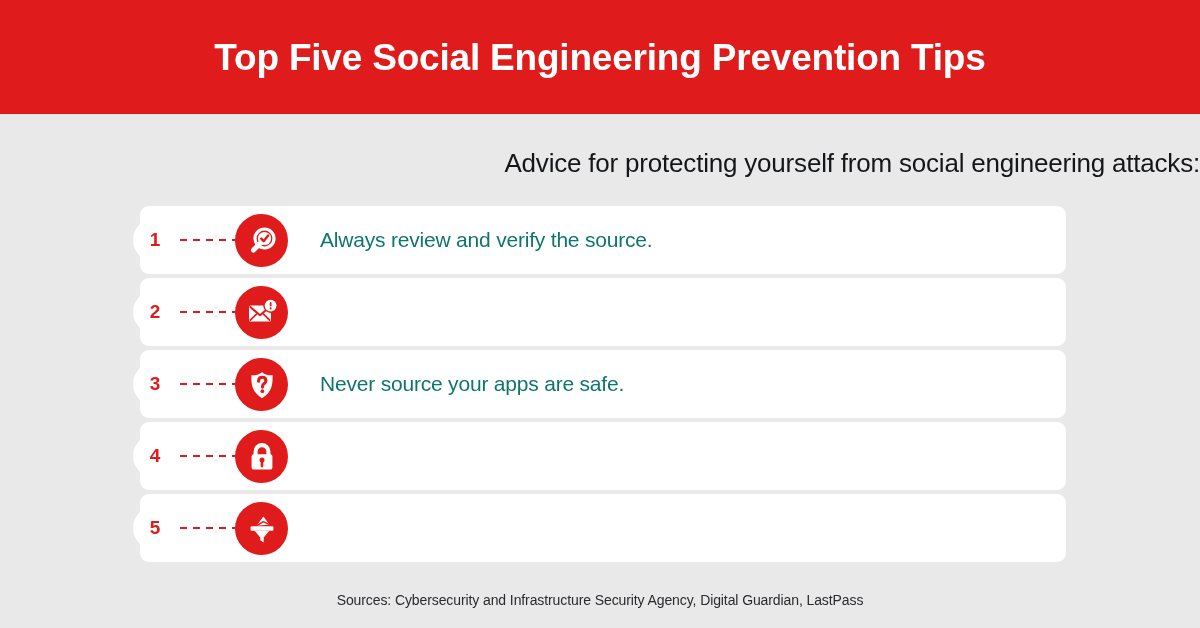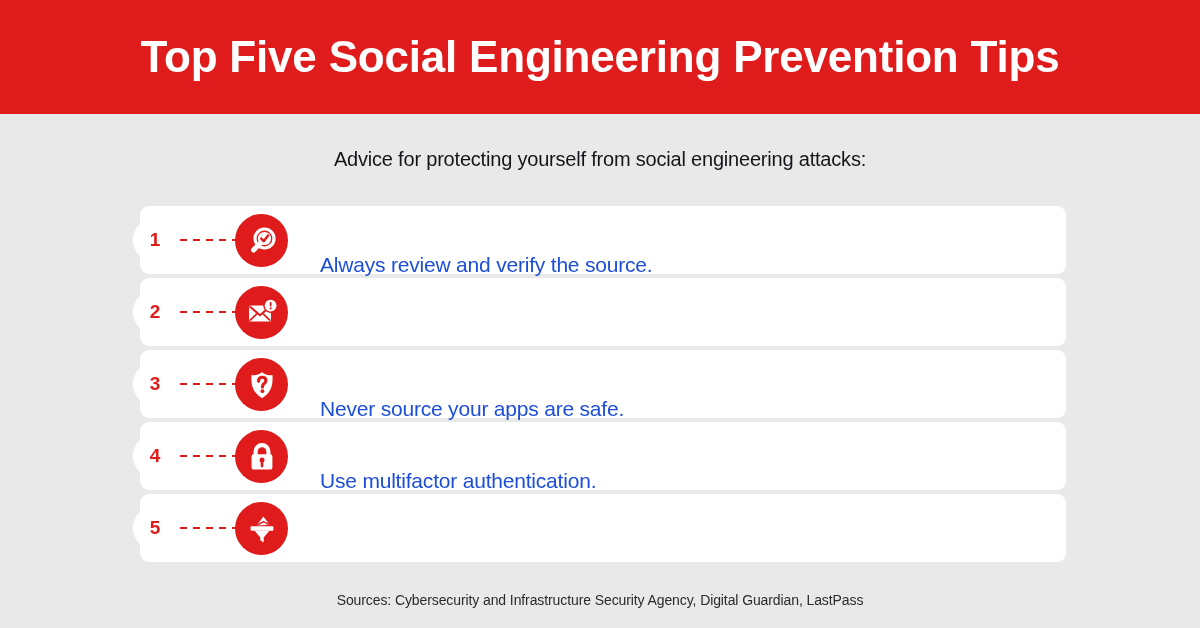--- a/index.html
+++ b/index.html
@@ -22,37 +22,37 @@
     top: 0;
     width: 1200px;
     height: 114px;
     background: #e01b1b;
     display: flex;
     align-items: center;
     justify-content: center;
   }
   .header-title {
     color: #ffffff;
-    font-size: 44px;
+    font-size: 37px;
     font-weight: bold;
     letter-spacing: -0.2px;
     line-height: 1;
     white-space: nowrap;
     font-family: "Liberation Sans", sans-serif;
     text-align: center;
   }
 
   
   .subtitle {
     position: absolute;
     left: 0;
     top: 148px;
     width: 1200px;
-    text-align: center;
-    font-size: 20px;
+    text-align: right;
+    font-size: 26px;
     color: #15161a;
     letter-spacing: -0.2px;
     white-space: nowrap;
   }
 
   
   .tips-list {
     position: absolute;
     left: 0;
     top: 206px;
@@ -123,25 +123,24 @@
   }
 
   .tip-label {
     position: absolute;
     left: 320px;
     top: 0;
     height: 68px;
     display: flex;
     align-items: center;
     font-size: 21px;
-    color: #1d4ed8;
+    color: #0f766e;
     letter-spacing: -0.2px;
     white-space: nowrap;
     z-index: 5;
-    margin-top: 25px;
   }
 
   
   .sources {
     position: absolute;
     left: 0;
     top: 586px;
     width: 1200px;
     text-align: center;
     font-size: 14px;
@@ -213,21 +212,20 @@
     <div class="tip-connector"></div>
     <div class="tip-number">4</div>
     <div class="tip-icon">
       <svg width="34" height="34" viewBox="0 0 34 34" aria-hidden="true">
         <path d="M10.6 15 V11.4 C10.6 7.9 13.5 5.1 17 5.1 C20.5 5.1 23.4 7.9 23.4 11.4 V15" fill="none" stroke="#ffffff" stroke-width="4.1" stroke-linecap="square"></path>
         <rect x="6.6" y="14.2" width="20.8" height="15.4" rx="2.2" fill="#ffffff"></rect>
         <circle cx="17" cy="20.1" r="2.5" fill="#e01b1b"></circle>
         <path d="M17 21.2 L17 26.1" stroke="#e01b1b" stroke-width="2.6" stroke-linecap="round"></path>
       </svg>
     </div>
-    <div class="tip-label">Use multifactor authentication.</div>
   </div>
 
   <div class="tip-row">
     <div class="tip-card"></div>
     <div class="tip-connector"></div>
     <div class="tip-number">5</div>
     <div class="tip-icon">
       <svg width="34" height="34" viewBox="0 0 34 34" aria-hidden="true">
         <path d="M11.6 13.8 L18.4 4.4 L24.4 12.6 Z" fill="#ffffff"></path>
         <path d="M11.9 13.6 L18.3 9.6 L24.1 12.4" fill="none" stroke="#e01b1b" stroke-width="1.4" stroke-linejoin="round"></path>

